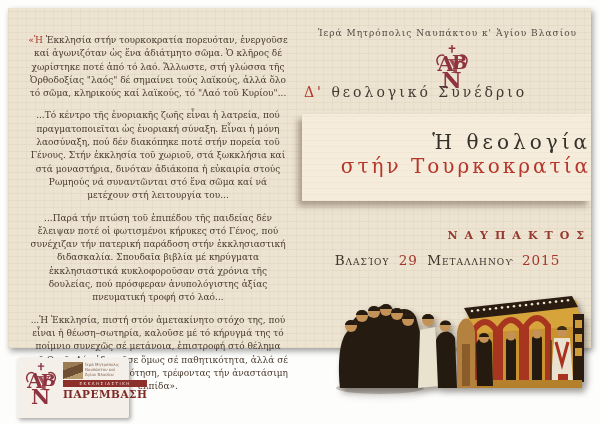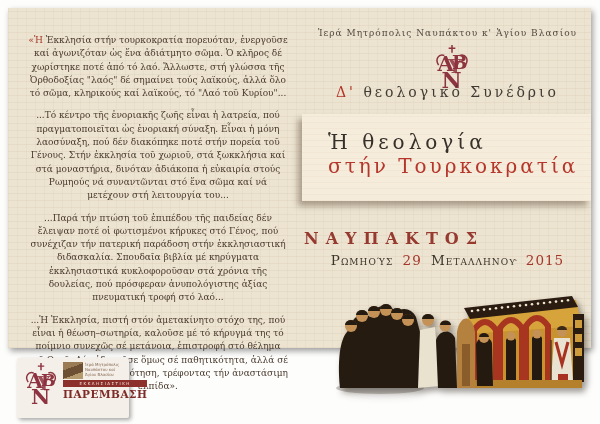--- a/index.html
+++ b/index.html
@@ -17,33 +17,33 @@
                text-align:center; color:#4a3a2d; font-size:9px; line-height:13.3px; }
   .left-text p { margin-bottom:9px; }
   .lead-red { color:#a63b2c; }
   .attribution { position:absolute; left:20px; top:325px; width:262px;
                  text-align:right; font-style:italic; color:#4a3a2d; font-size:9.5px; }
 
   
   .right-head { position:absolute; left:296px; top:20px; width:287px;
                 text-align:center; color:#544a42; font-size:9px; letter-spacing:1px; }
   .monogram-top { position:absolute; left:424px; top:36px; width:40px; height:46px; }
-  .conf-line { position:absolute; left:296px; top:76px; width:287px; text-align:center;
+  .conf-line { position:absolute; left:296px; top:76px; width:287px; 
                font-size:14px; letter-spacing:3px; color:#423b34; }
   .conf-line .ordinal { color:#b13427; }
 
   .title-card { position:absolute; left:294px; top:106px; width:289px; height:87px;
                 background:#f6ecdc;
                 background-image:repeating-linear-gradient(0deg, rgba(190,160,120,.08) 0 1px, transparent 1px 6px);
-                box-shadow:-4px 5px 6px rgba(90,70,50,.45); text-align:left;padding-left:26px; }
+                box-shadow:-4px 5px 6px rgba(90,70,50,.45); text-align:right; }
   .title-l1 { margin-top:16px; font-size:20px; letter-spacing:4px; color:#35302a; }
   .title-l2 { margin-top:0; font-size:20px; letter-spacing:3px; color:#b5372b; }
 
-  .location { position:absolute; left:296px; top:221px; width:287px; text-align:left;
-              color:#963a30; font-size:16px; letter-spacing:7px; font-weight:bold; }
+  .location { position:absolute; left:296px; top:221px; width:287px; text-align:right;
+              color:#963a30; font-size:11px; letter-spacing:7px; font-weight:bold; }
   .date-line { position:absolute; left:296px; top:244px; width:287px; text-align:center;
                font-variant:small-caps; font-size:13.5px; color:#3c352c; letter-spacing:1px; }
   .date-line .num { color:#a5362a; font-variant:normal; }
   .date-line span { margin:0 2px; }
 
   .byz-art { position:absolute; left:324px; top:278px;
              filter:drop-shadow(3px 4px 3px rgba(40,30,20,.45)); }
 
   
   .logo-card { position:absolute; left:9px; top:350px; width:112px; height:60px;
@@ -101,21 +101,21 @@
   </div>
 
   <div class="title-card">
     <div class="title-l1">Ἡ θεολογία</div>
     <div class="title-l2">στήν Τουρκοκρατία</div>
   </div>
 
   <div class="location">ΝΑΥΠΑΚΤΟΣ</div>
 
   <div class="date-line">
-    <span>Ρωμηούς</span>
+    <span>Βλασίου</span>
     <span class="num">29</span>
     <span>Μεταλληνοῦ</span>
     <span class="num">2015</span>
   </div>
 
   <svg class="byz-art" width="254" height="118" viewBox="0 0 254 118">
 
     <polygon points="136,24 244,14 250,98 136,98" fill="#c8922e"></polygon>
     <polygon points="136,24 244,14 250,40 136,48" fill="#d7a43c"></polygon>
 

